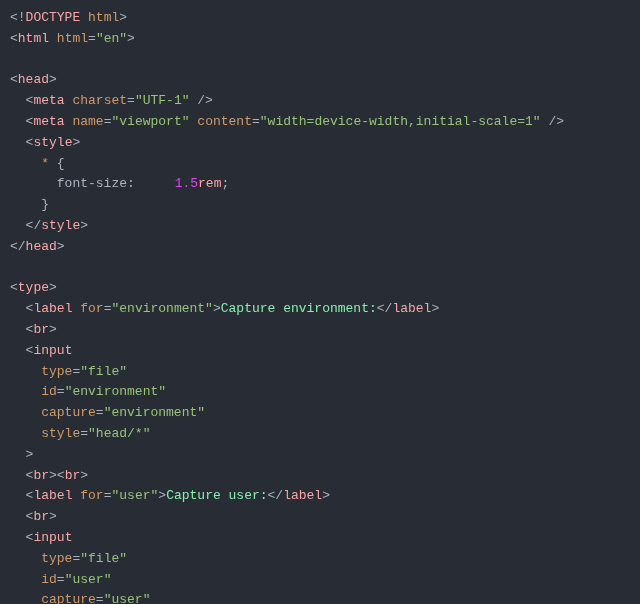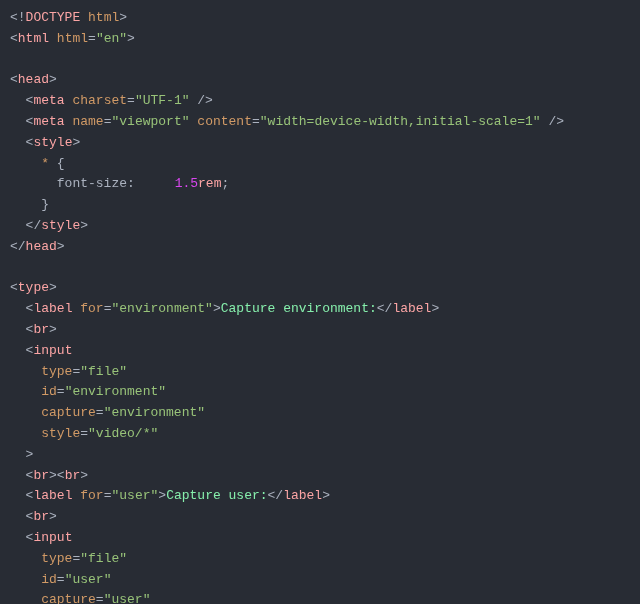--- a/index.html
+++ b/index.html
@@ -42,21 +42,21 @@
 <span><span>  </span><span class="bracket">&lt;/</span><span class="tag">style</span><span class="bracket">&gt;</span></span>
 <span><span class="bracket">&lt;/</span><span class="tag">head</span><span class="bracket">&gt;</span></span>
 
 <span><span class="bracket">&lt;</span><span class="tag">type</span><span class="bracket">&gt;</span></span>
 <span><span>  </span><span class="bracket">&lt;</span><span class="tag">label</span> <span class="attr">for</span><span class="bracket">=</span><span class="string">"</span><span class="string">environment</span><span class="string">"</span><span class="bracket">&gt;</span><span class="text">Capture environment:</span><span class="bracket">&lt;/</span><span class="tag">label</span><span class="bracket">&gt;</span></span>
 <span><span>  </span><span class="bracket">&lt;</span><span class="tag">br</span><span class="bracket">&gt;</span></span>
 <span><span>  </span><span class="bracket">&lt;</span><span class="tag">input</span></span>
 <span><span>    </span><span class="attr">type</span><span class="bracket">=</span><span class="string">"</span><span class="string">file</span><span class="string">"</span></span>
 <span><span>    </span><span class="attr">id</span><span class="bracket">=</span><span class="string">"</span><span class="string">environment</span><span class="string">"</span></span>
 <span><span>    </span><span class="attr">capture</span><span class="bracket">=</span><span class="string">"</span><span class="string">environment</span><span class="string">"</span></span>
-<span><span>    </span><span class="attr">style</span><span class="bracket">=</span><span class="string">"</span><span class="string">video/*</span><span class="string">"</span></span>
+<span><span>    </span><span class="attr">style</span><span class="bracket">=</span><span class="string">"</span><span class="string">head/*</span><span class="string">"</span></span>
 <span><span>  </span><span class="bracket">&gt;</span></span>
 <span><span>  </span><span class="bracket">&lt;</span><span class="tag">br</span><span class="bracket">&gt;</span><span class="bracket">&lt;</span><span class="tag">br</span><span class="bracket">&gt;</span></span>
 <span><span>  </span><span class="bracket">&lt;</span><span class="tag">label</span> <span class="attr">for</span><span class="bracket">=</span><span class="string">"</span><span class="string">user</span><span class="string">"</span><span class="bracket">&gt;</span><span class="text">Capture user:</span><span class="bracket">&lt;/</span><span class="tag">label</span><span class="bracket">&gt;</span></span>
 <span><span>  </span><span class="bracket">&lt;</span><span class="tag">br</span><span class="bracket">&gt;</span></span>
 <span><span>  </span><span class="bracket">&lt;</span><span class="tag">input</span></span>
 <span><span>    </span><span class="attr">type</span><span class="bracket">=</span><span class="string">"</span><span class="string">file</span><span class="string">"</span></span>
 <span><span>    </span><span class="attr">id</span><span class="bracket">=</span><span class="string">"</span><span class="string">user</span><span class="string">"</span></span>
 <span><span>    </span><span class="attr">capture</span><span class="bracket">=</span><span class="string">"</span><span class="string">user</span><span class="string">"</span></span>
 
 

